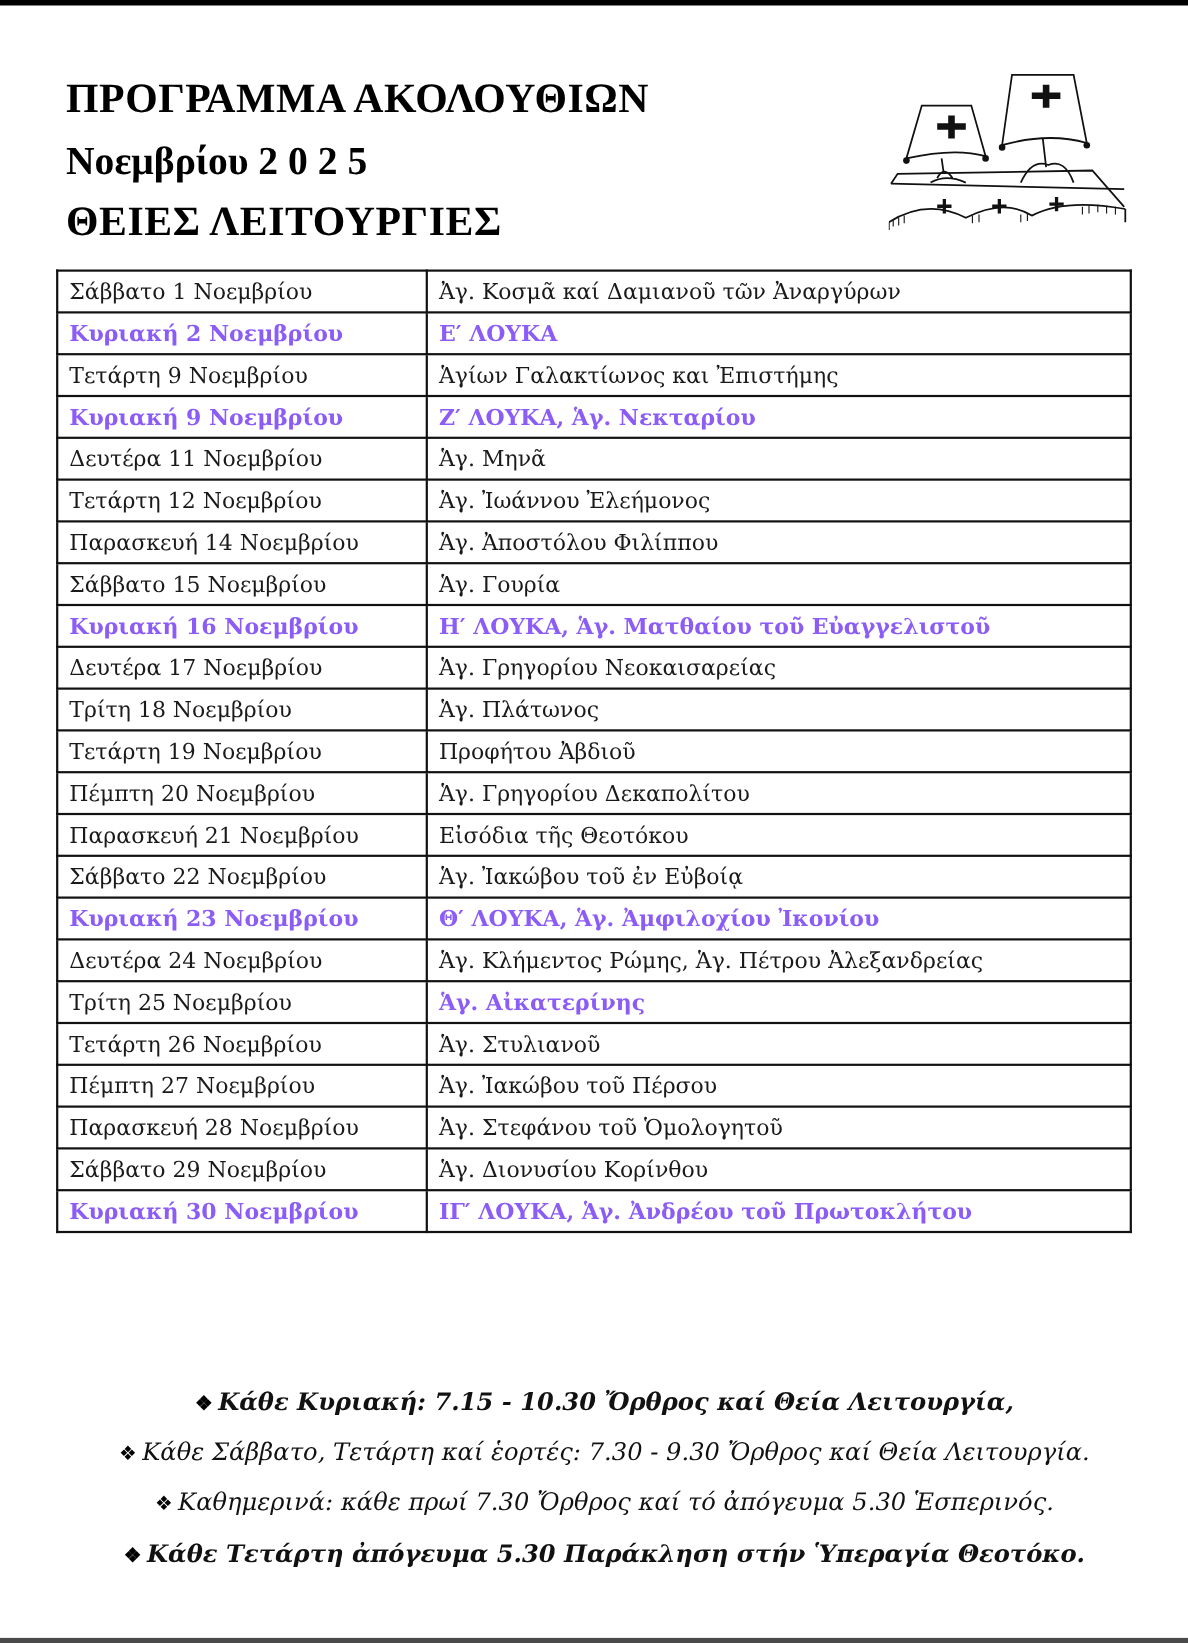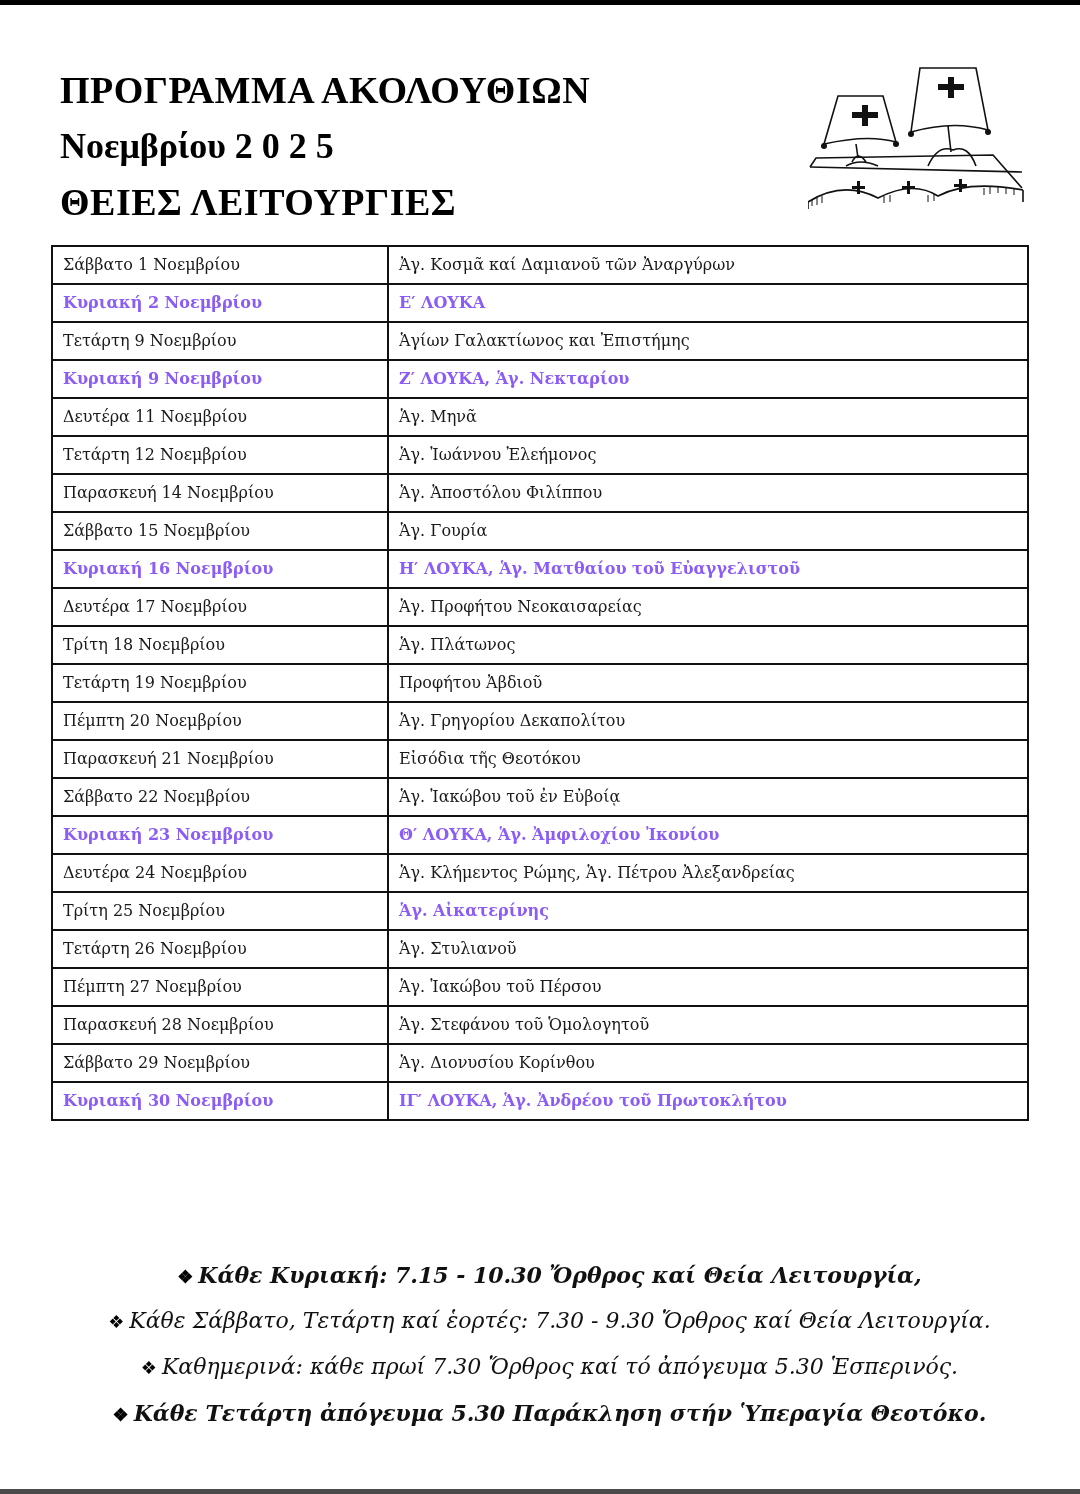--- a/index.html
+++ b/index.html
@@ -17,21 +17,21 @@
   .header .l3 { font-size: 38px; line-height: 56px; letter-spacing: 0.5px; }
 
   .illustration { position: absolute; left: 808px; top: 62px; width: 220px; height: 148px; }
 
   table.schedule {
     position: absolute; left: 51px; top: 245px; width: 978px;
     border-collapse: collapse; table-layout: fixed;
   }
   table.schedule td {
     border: 2px solid #111; height: 36px; padding: 0 0 0 10px;
-    font-size: 16px; line-height: 36px; white-space: nowrap; overflow: hidden;
+    font-size: 20px; line-height: 36px; white-space: nowrap; overflow: hidden;
     color: #1a1a1a;
   }
   table.schedule td.day { width: 324px; }
   table.schedule tr.bold td.day, table.schedule td.event.bold { font-weight: bold; color: #8b5cf6; }
 
   .notes { position: absolute; left: 52px; top: 1252px; width: 990px; text-align: center; }
   .note { font-style: italic; font-size: 22px; line-height: 46px; height: 46px; white-space: nowrap; color: #111; }
   .note.bold { font-weight: bold; }
   .bullet { display: inline-block; width: 26px; font-style: normal; font-size: 18px; color: #000; }
 </style>
@@ -112,21 +112,21 @@
       <tr>
         <td class="day">Σάββατο 15 Νοεμβρίου</td>
         <td class="event">Ἁγ. Γουρία</td>
       </tr>
       <tr class="bold">
         <td class="day">Κυριακή 16 Νοεμβρίου</td>
         <td class="event bold">Η′ ΛΟΥΚΑ, Ἁγ. Ματθαίου τοῦ Εὐαγγελιστοῦ</td>
       </tr>
       <tr>
         <td class="day">Δευτέρα 17 Νοεμβρίου</td>
-        <td class="event">Ἁγ. Προφήτου Νεοκαισαρείας</td>
+        <td class="event">Ἁγ. Γρηγορίου Νεοκαισαρείας</td>
       </tr>
       <tr>
         <td class="day">Τρίτη 18 Νοεμβρίου</td>
         <td class="event">Ἁγ. Πλάτωνος</td>
       </tr>
       <tr>
         <td class="day">Τετάρτη 19 Νοεμβρίου</td>
         <td class="event">Προφήτου Ἀβδιοῦ</td>
       </tr>
       <tr>

